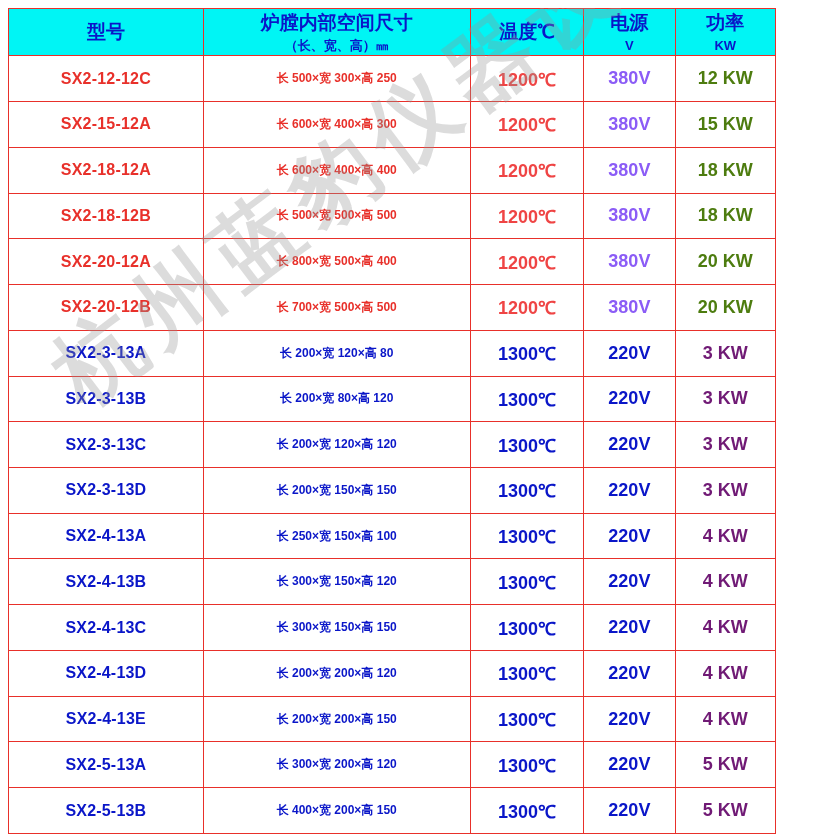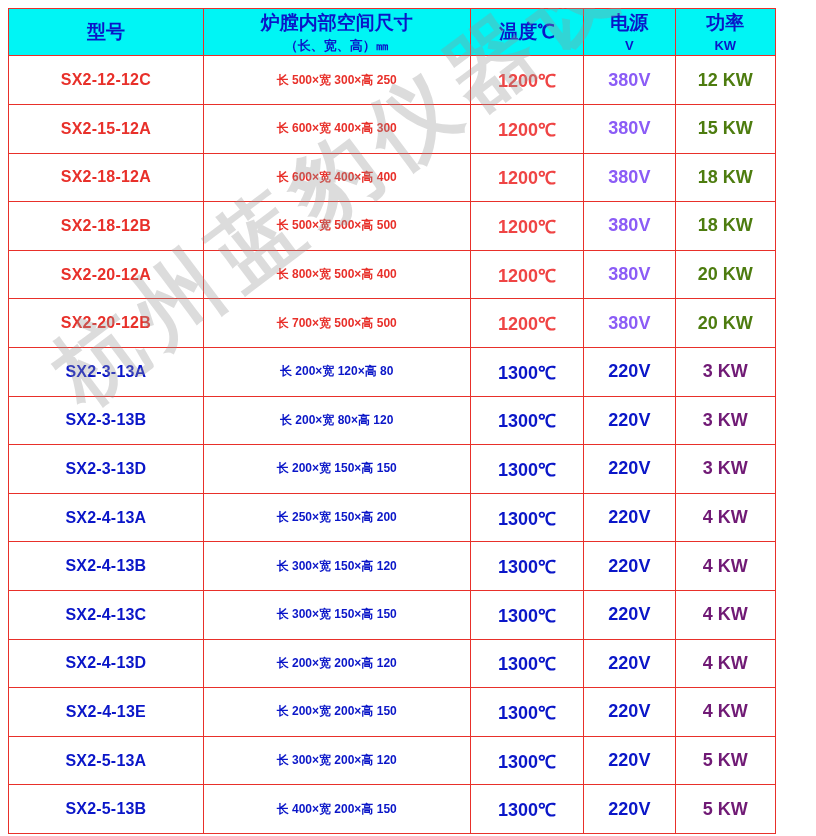--- a/index.html
+++ b/index.html
@@ -191,29 +191,36 @@
           <td class="power">3 KW</td>
         </tr>
         <tr>
           <td class="model">SX2-3-13B</td>
           <td class="dims">长 200×宽 80×高 120</td>
           <td class="temp">1300℃</td>
           <td class="volt">220V</td>
           <td class="power">3 KW</td>
         </tr>
         <tr>
+          <td class="model">SX2-3-13C</td>
+          <td class="dims">长 200×宽 120×高 120</td>
+          <td class="temp">1300℃</td>
+          <td class="volt">220V</td>
+          <td class="power">3 KW</td>
+        </tr>
+        <tr>
           <td class="model">SX2-3-13D</td>
           <td class="dims">长 200×宽 150×高 150</td>
           <td class="temp">1300℃</td>
           <td class="volt">220V</td>
           <td class="power">3 KW</td>
         </tr>
         <tr>
           <td class="model">SX2-4-13A</td>
-          <td class="dims">长 250×宽 150×高 200</td>
+          <td class="dims">长 250×宽 150×高 100</td>
           <td class="temp">1300℃</td>
           <td class="volt">220V</td>
           <td class="power">4 KW</td>
         </tr>
         <tr>
           <td class="model">SX2-4-13B</td>
           <td class="dims">长 300×宽 150×高 120</td>
           <td class="temp">1300℃</td>
           <td class="volt">220V</td>
           <td class="power">4 KW</td>

